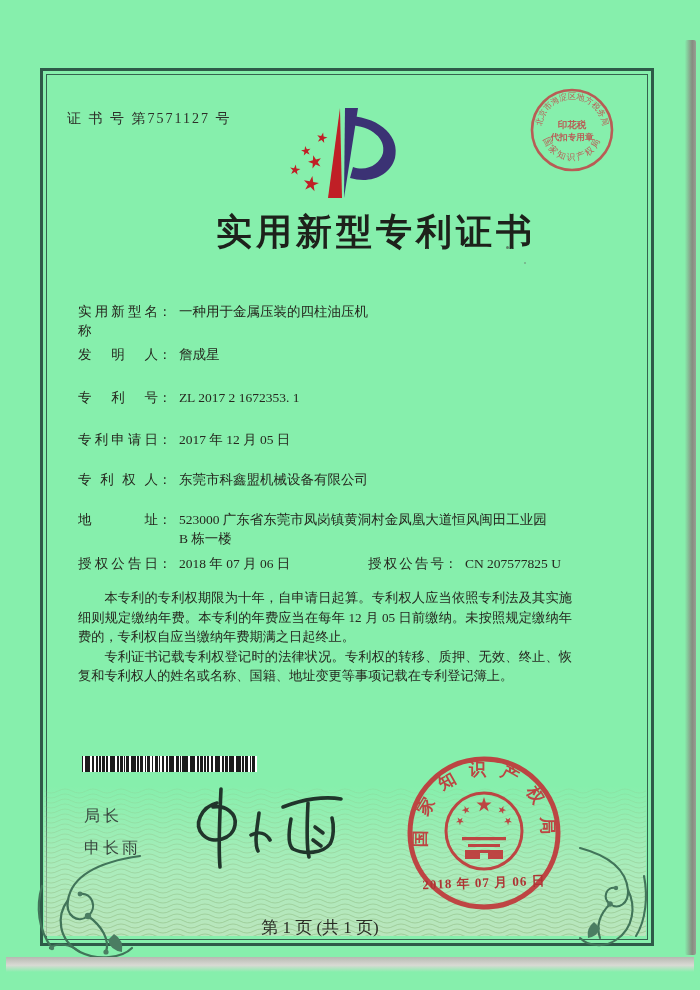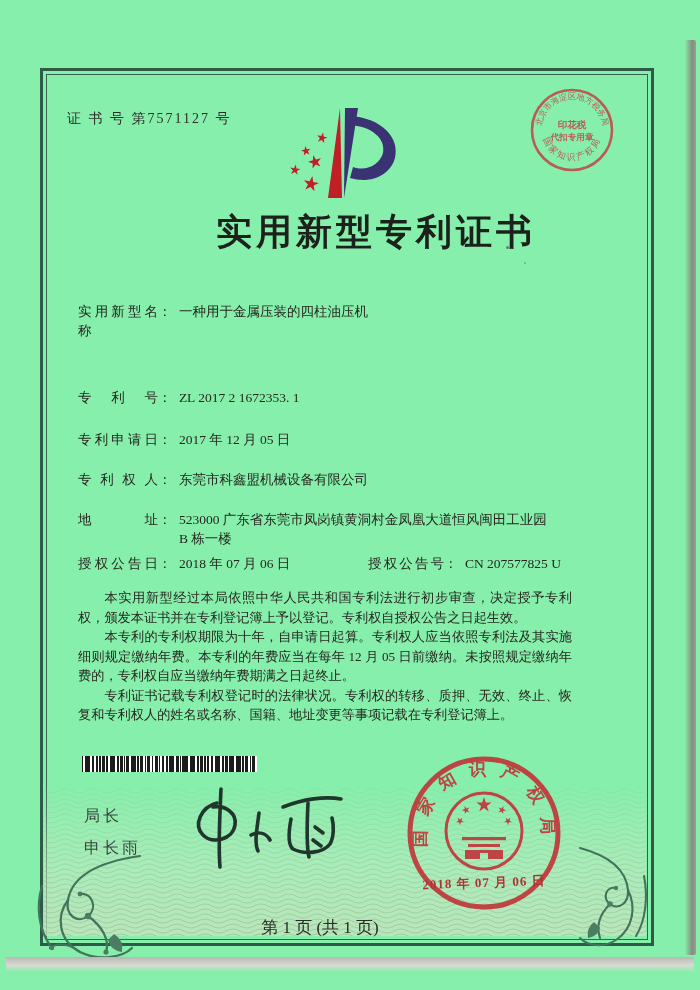--- a/index.html
+++ b/index.html
@@ -156,20 +156,24 @@
   </svg>
 
   <div class="title">实用新型专利证书</div>
   <div class="speck1"></div>
   <div class="speck2"></div>
 
   <div class="field-row" style="top:302px">
     <span class="flabel">实用新型名称</span><span class="colon">：</span>
     <span class="fvalue">一种用于金属压装的四柱油压机</span>
   </div>
+  <div class="field-row" style="top:345px">
+    <span class="flabel">发明人</span><span class="colon">：</span>
+    <span class="fvalue">詹成星</span>
+  </div>
   <div class="field-row" style="top:388px">
     <span class="flabel">专利号</span><span class="colon">：</span>
     <span class="fvalue">ZL 2017 2 1672353. 1</span>
   </div>
   <div class="field-row" style="top:430px">
     <span class="flabel">专利申请日</span><span class="colon">：</span>
     <span class="fvalue">2017 年 12 月 05 日</span>
   </div>
   <div class="field-row" style="top:470px">
     <span class="flabel">专利权人</span><span class="colon">：</span>
@@ -182,21 +186,20 @@
   <div class="field-row" style="top:554px">
     <span class="flabel">授权公告日</span><span class="colon">：</span>
     <span class="fvalue">2018 年 07 月 06 日</span>
     <span class="pair2">
       <span class="flabel narrow">授权公告号</span><span class="colon">：</span>
       <span class="fvalue">CN 207577825 U</span>
     </span>
   </div>
 
   <div class="paras">
-    <p>本实用新型经过本局依照中华人民共和国专利法进行初步审查，决定授予专利权，颁发本证书并在专利登记簿上予以登记。专利权自授权公告之日起生效。</p>
     <p>本专利的专利权期限为十年，自申请日起算。专利权人应当依照专利法及其实施细则规定缴纳年费。本专利的年费应当在每年 12 月 05 日前缴纳。未按照规定缴纳年费的，专利权自应当缴纳年费期满之日起终止。</p>
     <p>专利证书记载专利权登记时的法律状况。专利权的转移、质押、无效、终止、恢复和专利权人的姓名或名称、国籍、地址变更等事项记载在专利登记簿上。</p>
   </div>
 
   <div class="barcode"></div>
 
   <div class="director-title">局长</div>
   <div class="director-name">申长雨</div>
 
   <svg class="signature" width="185" height="92" viewBox="0 0 185 92">

